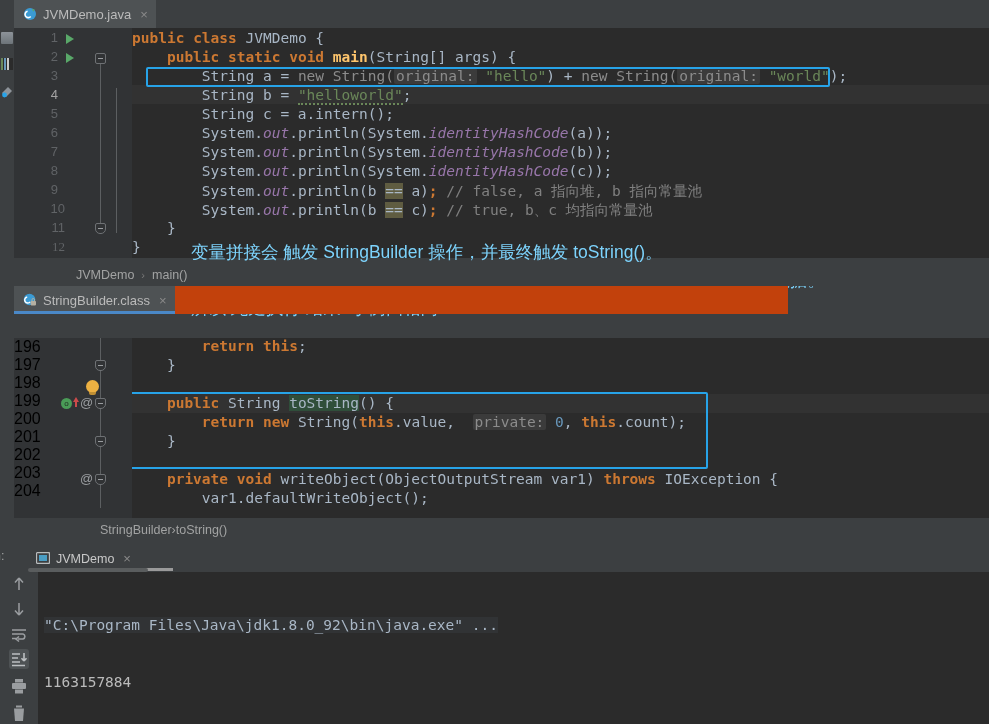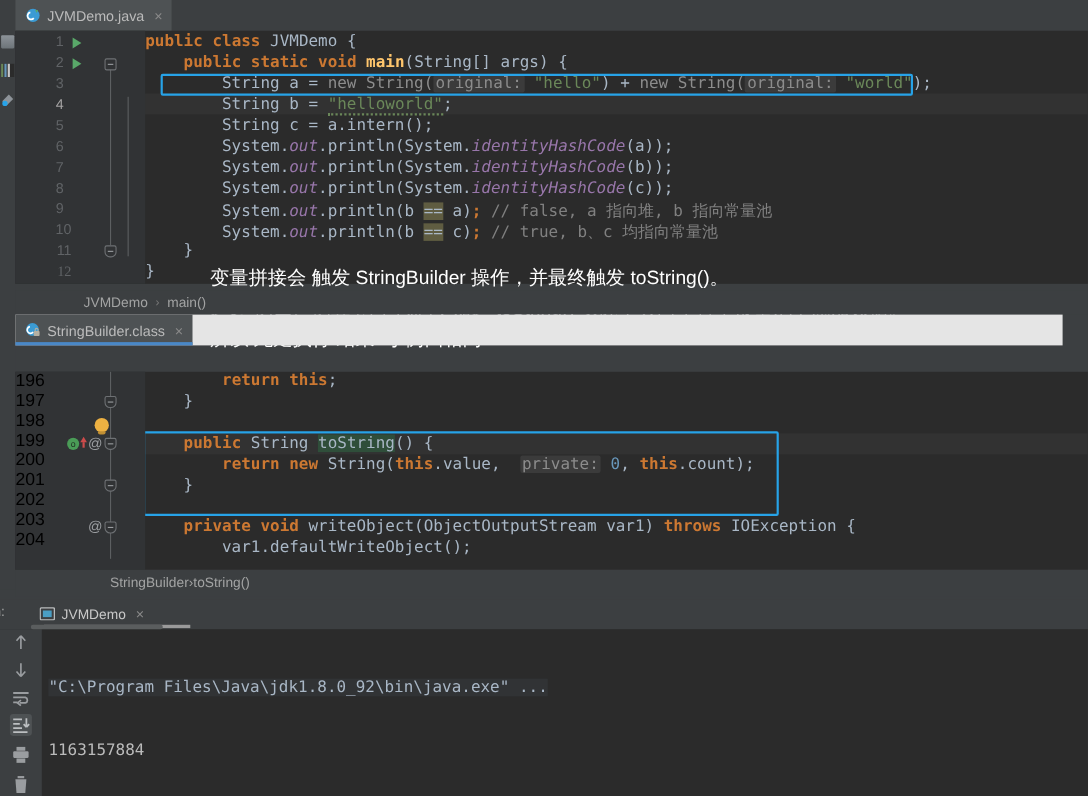--- a/index.html
+++ b/index.html
@@ -94,35 +94,35 @@
   .eqhl { background:#5f5c41; }
   .typo { border-bottom:2px dotted #6a8759; }
 
   .selbox {
     position:absolute; border:2px solid #27a3e8; border-radius:2px;
     pointer-events:none;
   }
 
   
   .annot {
-    position:absolute; color:#ffffff; font-size:17.5px;
+    position:absolute; color:#7dd3fc; font-size:17.5px;
     font-family:"Liberation Sans", sans-serif; white-space:nowrap;
   }
 
   
   .crumbs {
     position:absolute; height:22px; display:flex; align-items:center;
     font-size:12.5px; color:#a2a3a3; background:#3c3f41;
   }
   .crumbs .sep { margin:0 7px; color:#787878; font-size:11px; }
 
   
   .tabbar2 {
-    position:absolute; left:14px; top:286px; width:952px; height:28px;
-    background:#e5e5e5;
+    position:absolute; left:14px; top:286px; width:774px; height:28px;
+    background:#c2410c;
   }
   .decomp-banner {
     position:absolute; left:14px; top:314px; width:975px; height:24px;
     background:#385273; color:#d6d6d6; font-size:13px;
     display:flex; align-items:center; padding-left:16px;
   }
   .editor2 {
     position:absolute; left:14px; top:338px; width:975px; height:180px;
     background:#2b2b2b;
   }

